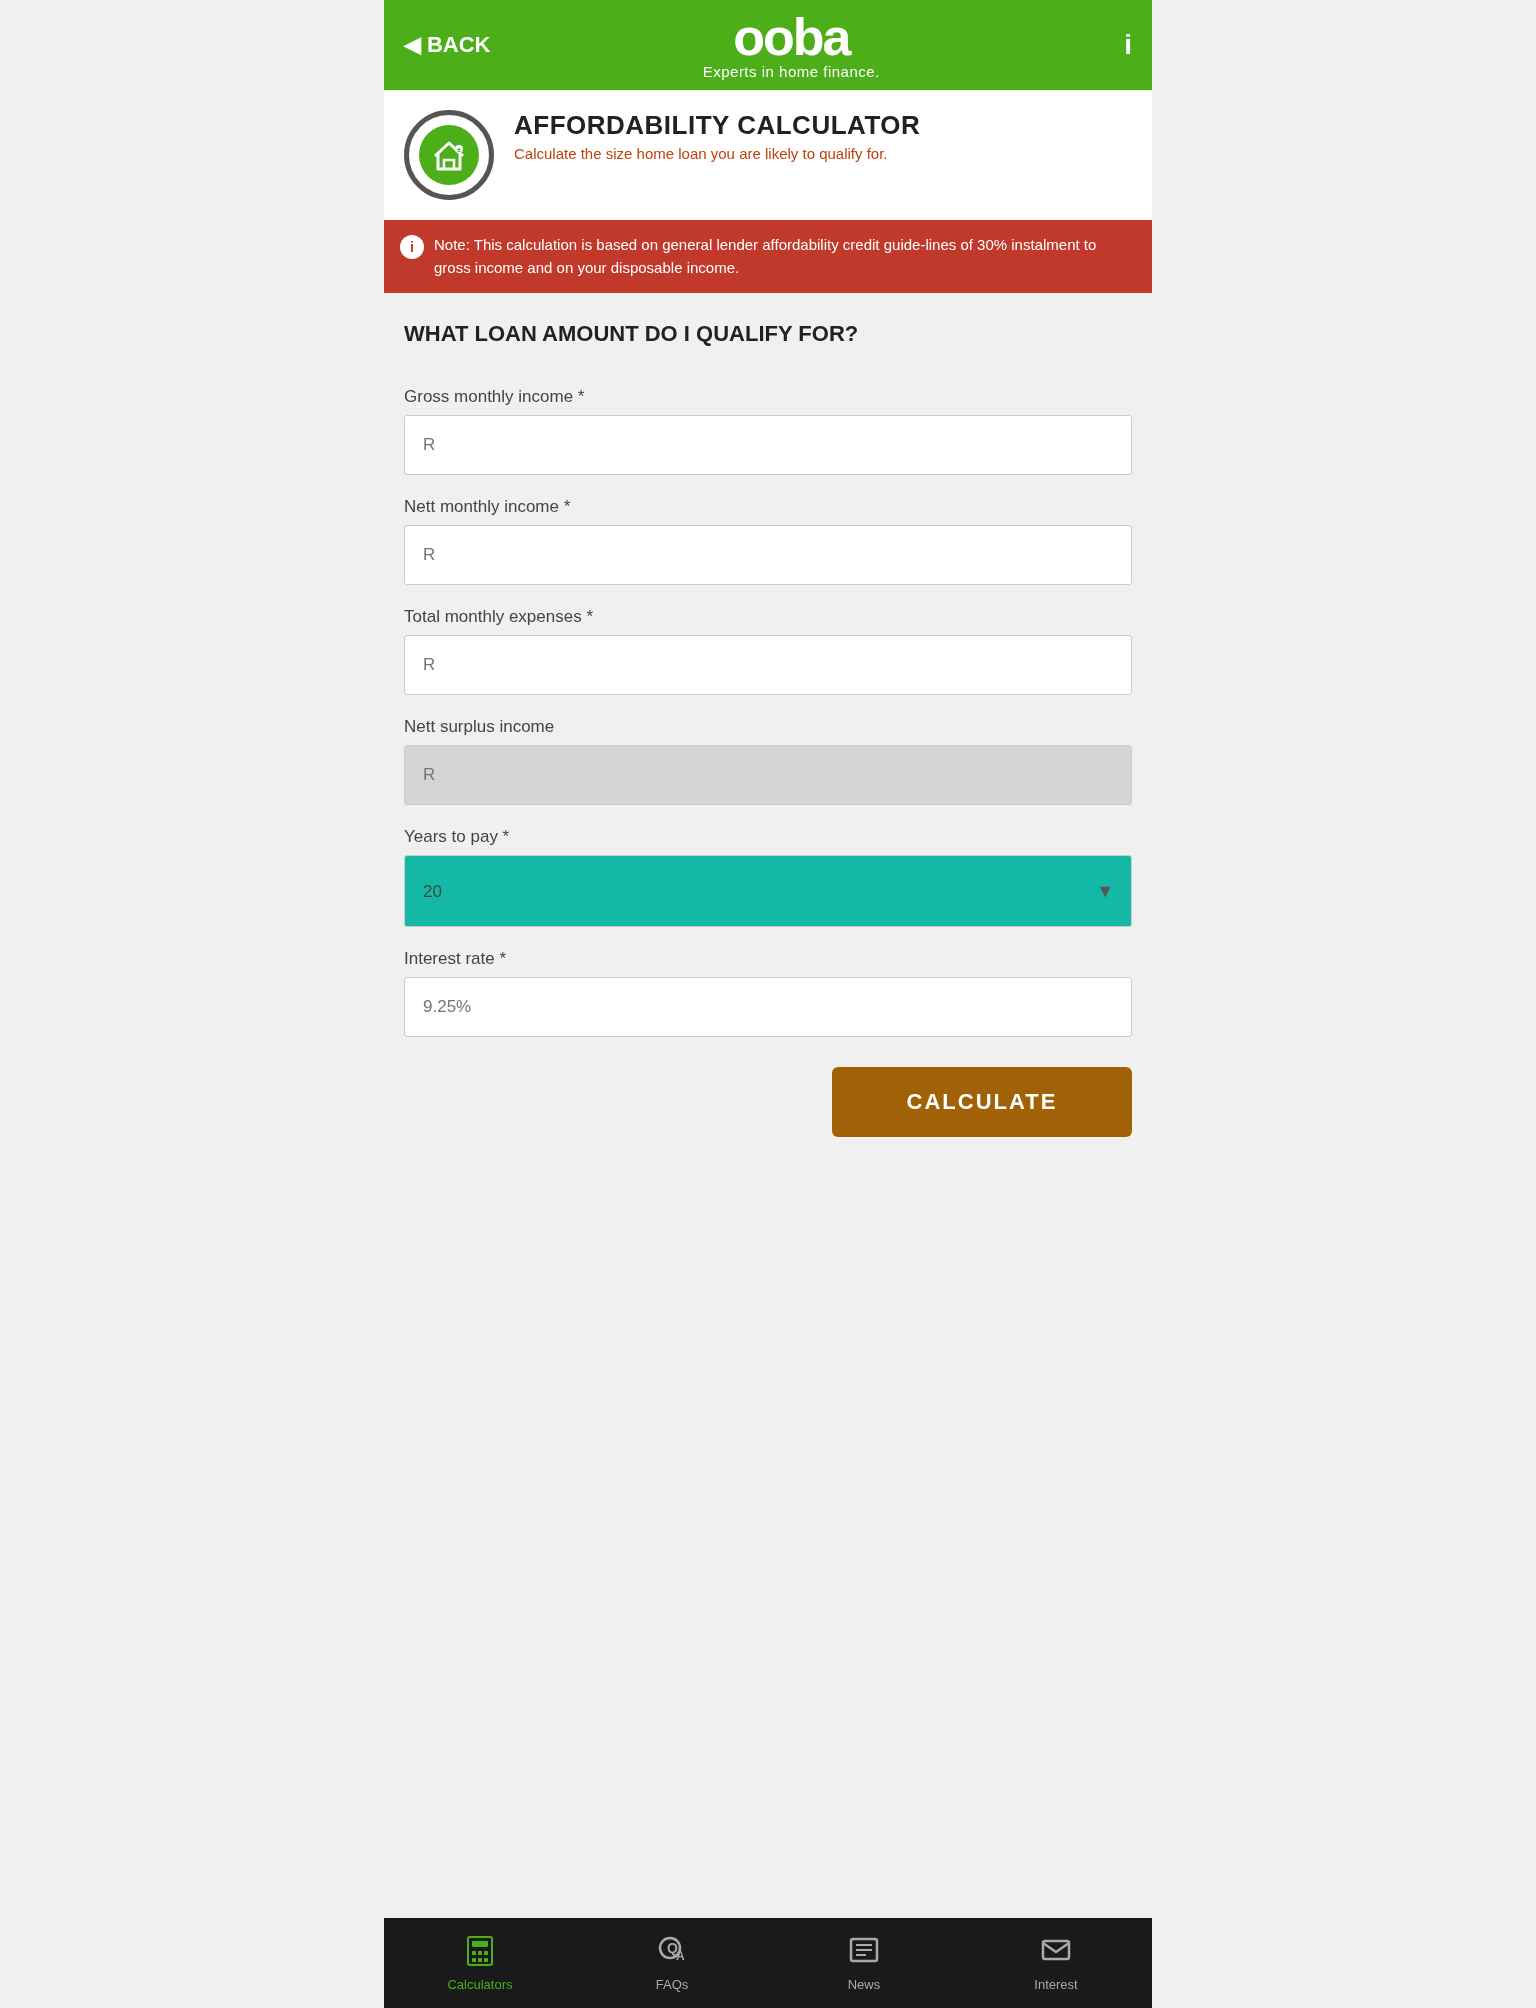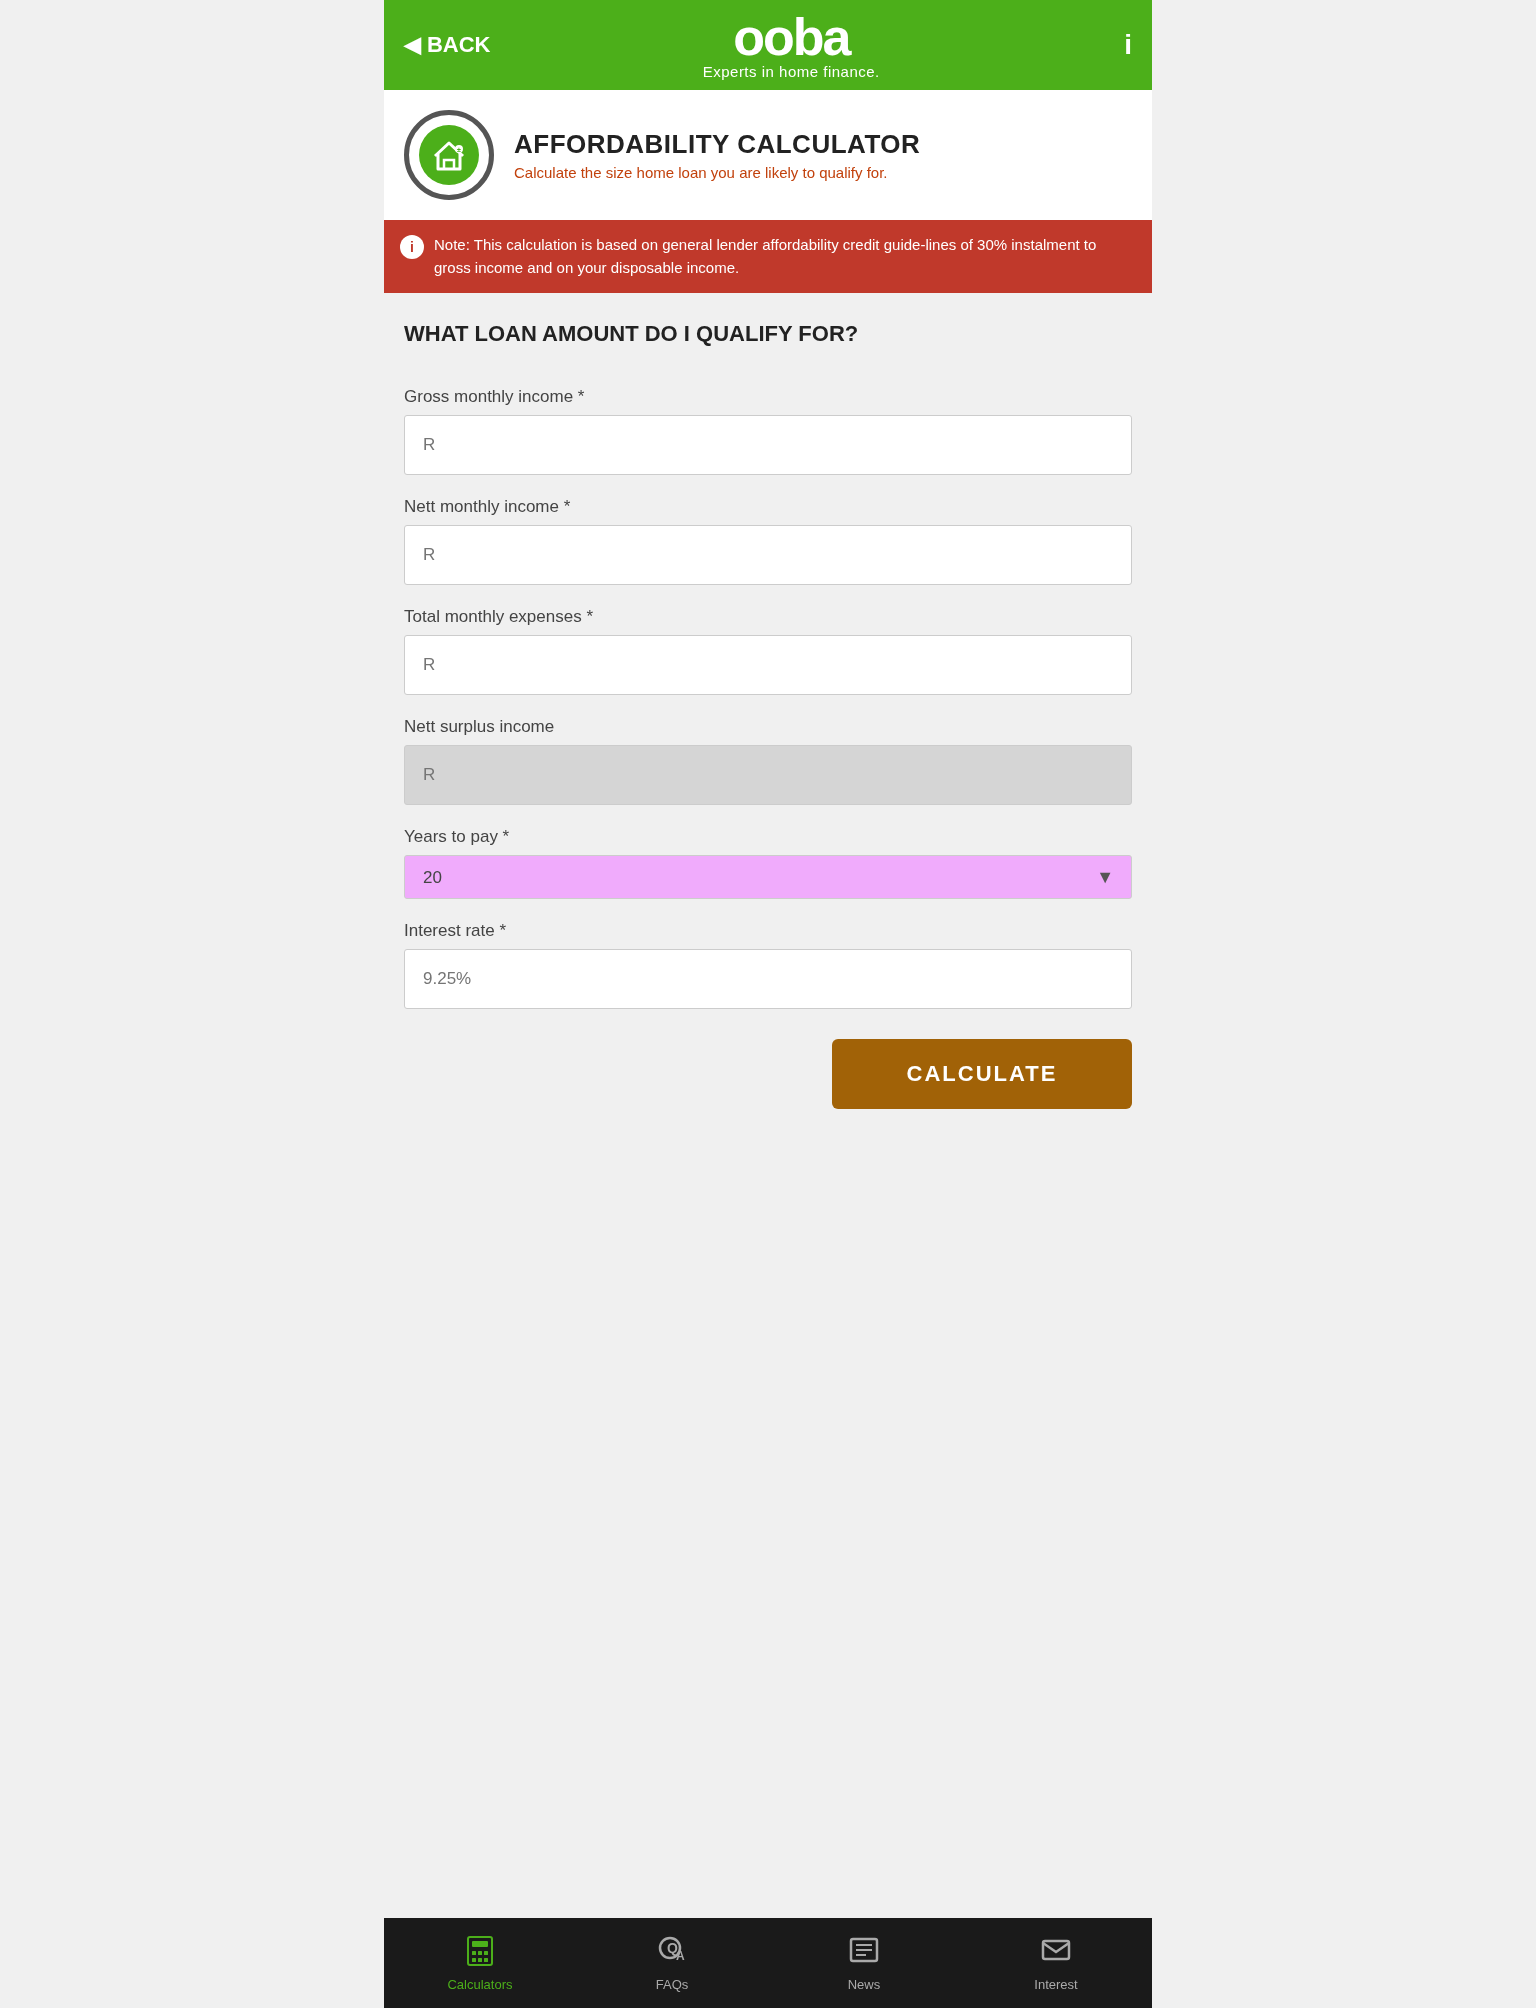--- a/index.html
+++ b/index.html
@@ -55,21 +55,20 @@
       font-size: 28px;
       font-weight: bold;
       width: 40px;
       text-align: right;
     }
 
     
     .page-header {
       background: white;
       display: flex;
-      align-items: center;
       padding: 20px 20px;
       gap: 20px;
     }
     .page-icon-wrap {
       width: 90px;
       height: 90px;
       border-radius: 50%;
       border: 5px solid #555;
       display: flex;
       align-items: center;
@@ -159,23 +158,23 @@
       outline: none;
       border-radius: 3px;
     }
     .form-input.disabled-field {
       background: #d5d5d5;
       color: #aaa;
       cursor: not-allowed;
     }
     .form-select {
       width: 100%;
-      height: 44px;
+      height: 72px;
       border: 1px solid #ccc;
-      background: #f0abfc;
+      background: #14b8a6;
       padding: 0 18px;
       font-size: 17px;
       color: #444;
       outline: none;
       border-radius: 3px;
       appearance: none;
       -webkit-appearance: none;
       cursor: pointer;
     }
     .select-wrapper {

